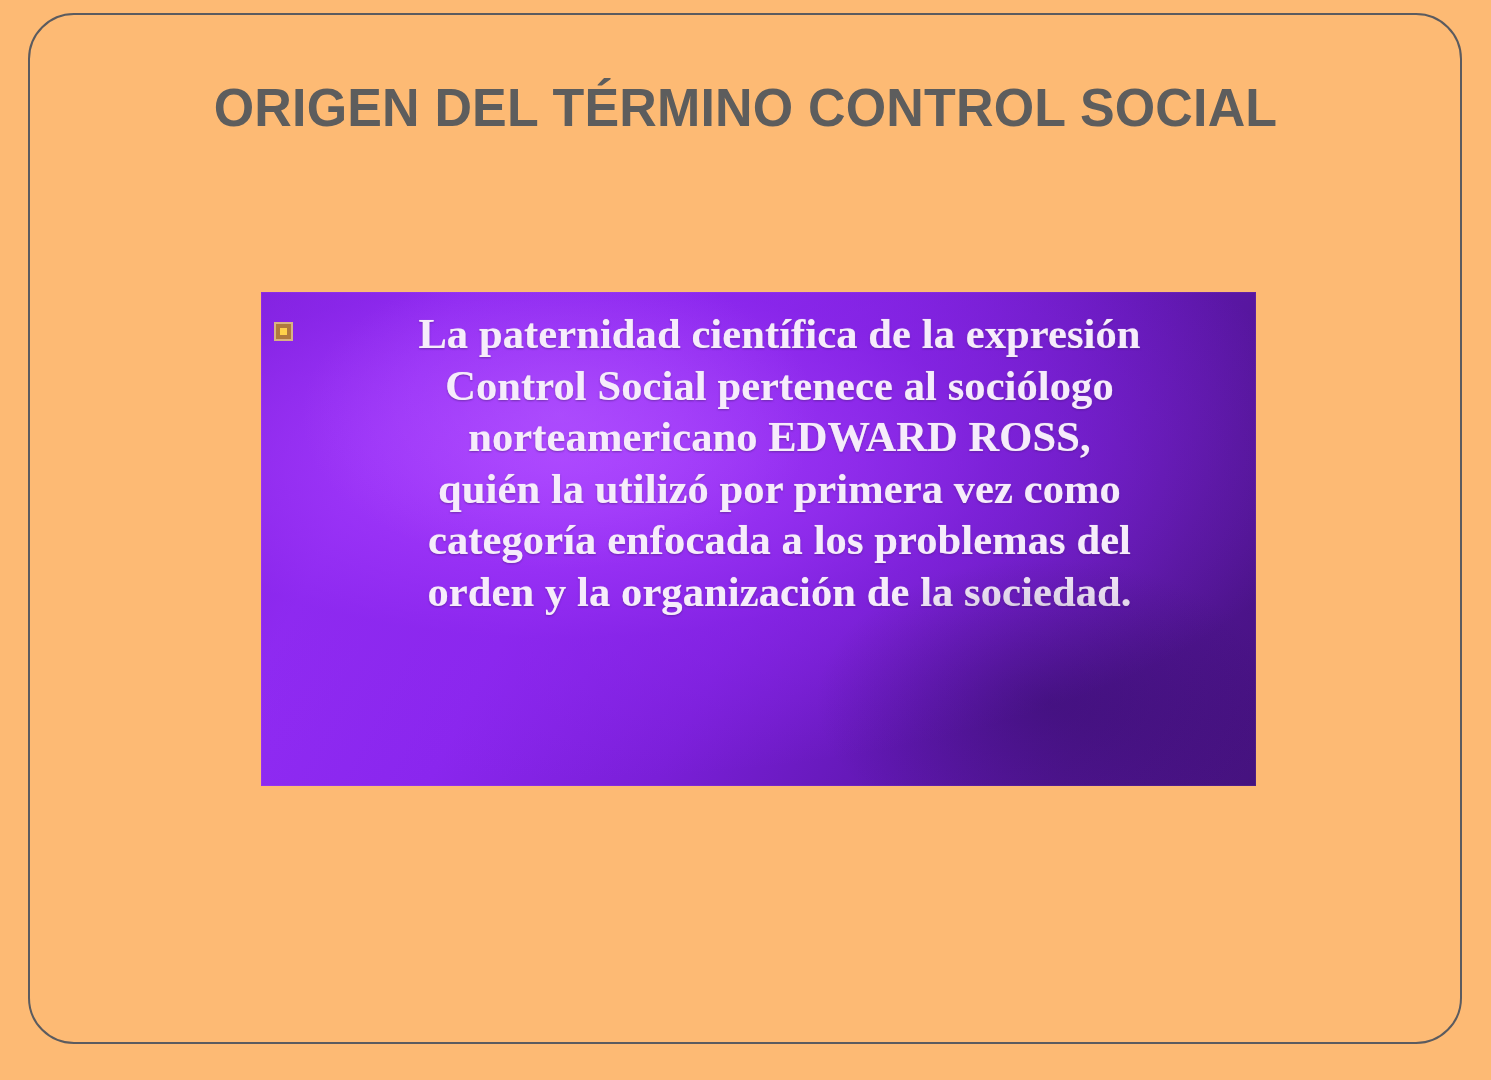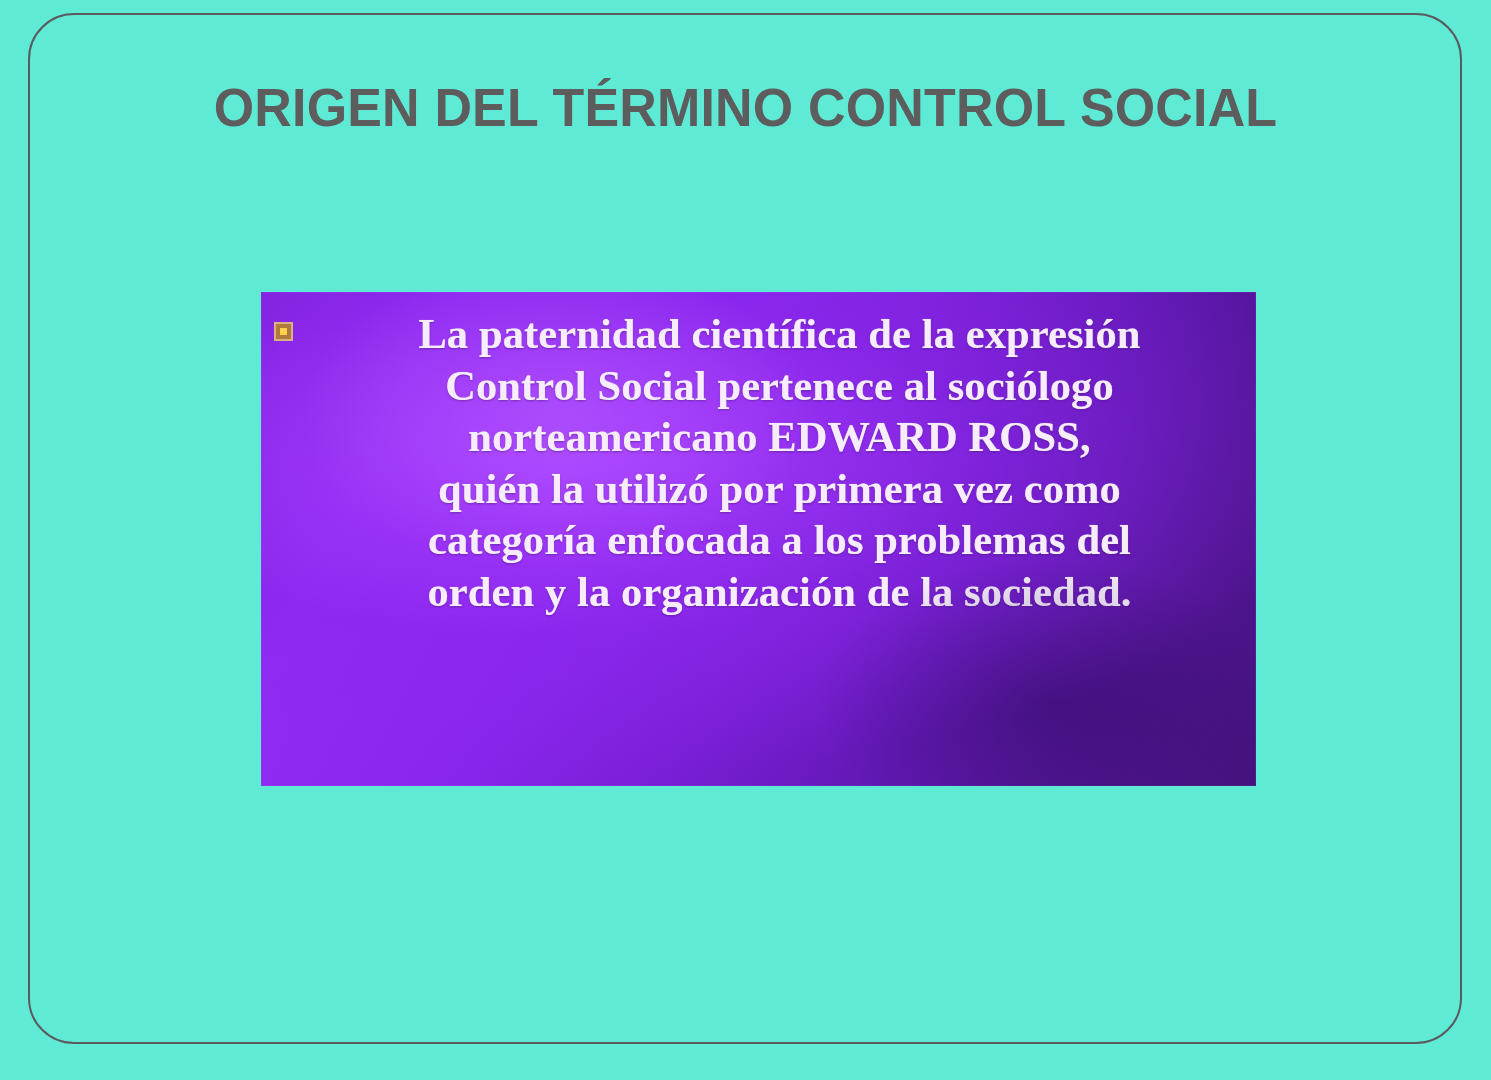--- a/index.html
+++ b/index.html
@@ -5,21 +5,21 @@
   html, body {
     margin: 0;
     padding: 0;
     background: #ffffff;
   }
 
   #slide-root {
     position: relative;
     width: 1491px;
     height: 1080px;
-    background: #5eead4;
+    background: #fdba74;
     overflow: hidden;
     font-family: "Liberation Sans", sans-serif;
   }
 
   
   #slide-frame {
     position: absolute;
     left: 28px;
     top: 13px;
     width: 1434px;

